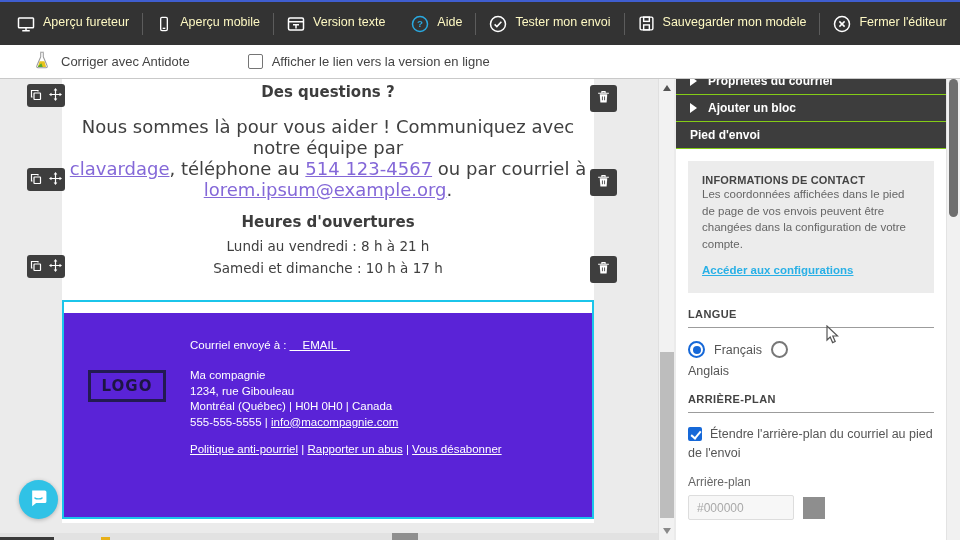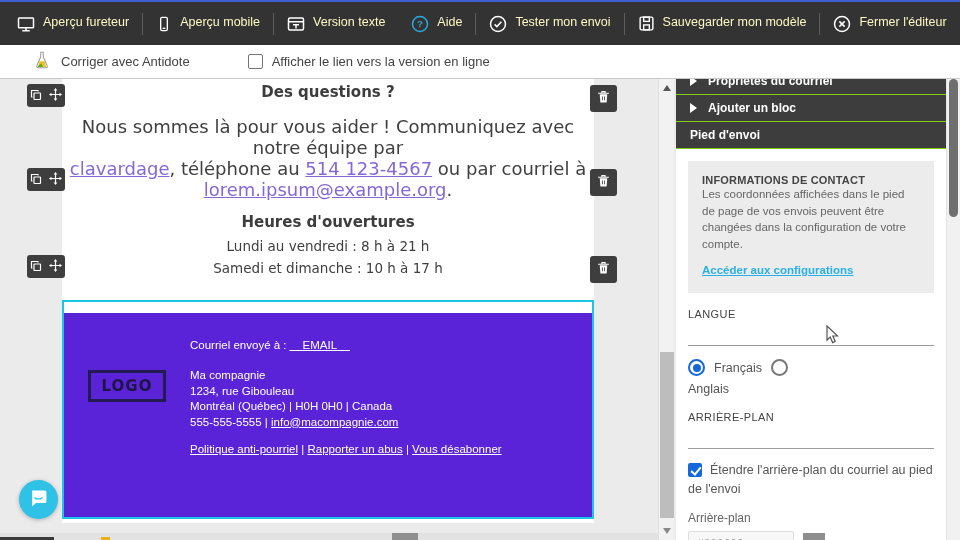--- a/index.html
+++ b/index.html
@@ -61,21 +61,21 @@
   .sidebar{position:absolute;left:676px;top:79px;width:270px;bottom:0;background:#fff;overflow:hidden;}
   .acc{margin-top:-11px;}
   .acc-row{height:27px;background:#3d3d3d;color:#fff;display:flex;align-items:center;padding-left:14px;
            font-size:12px;font-weight:bold;border-bottom:1px solid #84cc16;box-sizing:border-box;cursor:pointer;}
   .tri-right{width:0;height:0;border-top:5px solid transparent;border-bottom:5px solid transparent;border-left:7px solid #fff;margin-right:11px;}
   .info-panel{margin:12px 12px 0;background:#ececec;padding:13px 14px 15px;}
   .info-title{font-size:11px;font-weight:bold;color:#444;letter-spacing:.2px;}
   .info-body{font-size:11.5px;color:#666;line-height:16.5px;}
   .info-link{display:inline-block;margin-top:12px;font-size:11.5px;font-weight:bold;color:#29b0e6;text-decoration:underline;cursor:pointer;}
   .sec{margin:15px 12px 0;}
-  .sec-title{font-size:11px;font-weight:normal;color:#444;letter-spacing:.4px;padding-bottom:25px;border-bottom:1px solid #9c9c9c;}
+  .sec-title{font-size:11px;font-weight:bold;color:#444;letter-spacing:.4px;padding-bottom:7px;border-bottom:1px solid #9c9c9c;}
   .radio-line{display:flex;align-items:center;gap:9px;margin-top:13px;font-size:12.5px;color:#555;}
   .radio{width:13px;height:13px;border:2px solid #777;border-radius:50%;background:#fff;position:relative;flex:0 0 auto;cursor:pointer;}
   .radio.sel{border-color:#1668d8;}
   .radio.sel::after{content:"";position:absolute;left:2.5px;top:2.5px;width:8px;height:8px;border-radius:50%;background:#1668d8;}
   .radio-line2{margin-top:6px;font-size:12.5px;color:#555;}
   .chk-para{margin-top:12px;font-size:12.5px;color:#555;line-height:19px;width:258px;}
   .chk{display:inline-block;width:14px;height:14px;border:2px solid #8a8a8a;border-radius:2px;background:#fff;
        vertical-align:-3px;margin-right:8px;position:relative;cursor:pointer;box-sizing:border-box;}
   .chk.checked{background:#1668d8;border-color:#1668d8;}
   .chk.checked::after{content:"";position:absolute;left:3px;top:0px;width:4px;height:8px;border:solid #fff;border-width:0 2px 2px 0;transform:rotate(40deg);}

